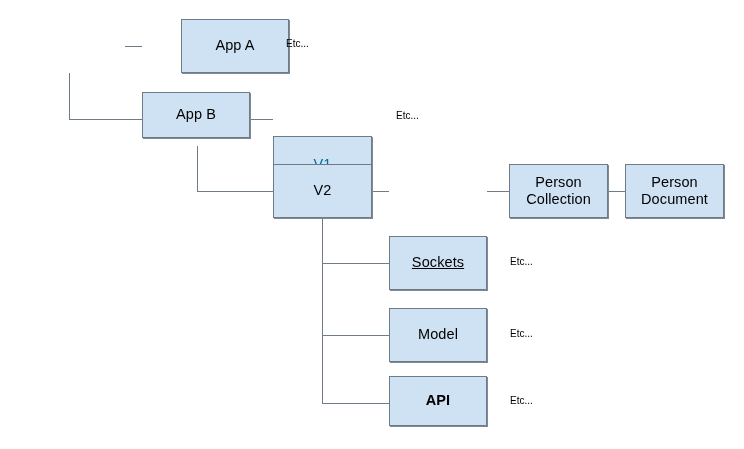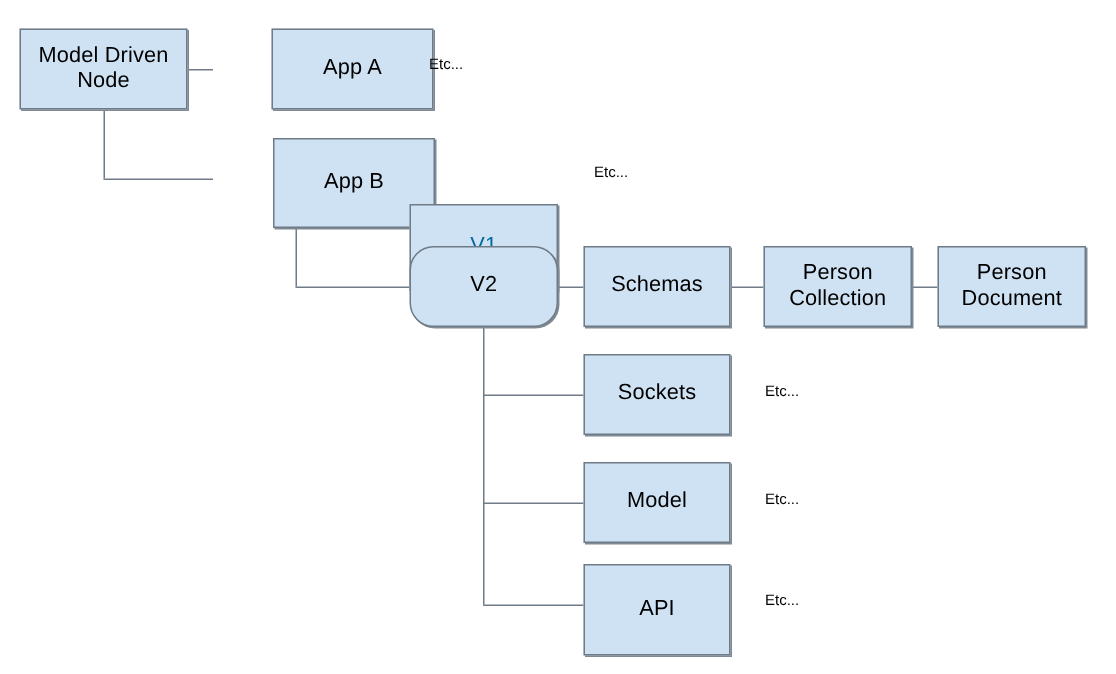--- a/index.html
+++ b/index.html
@@ -58,32 +58,29 @@
     <div class="conn conn-h" style="left: 250px; top: 119px; width: 23px; background: rgb(111, 123, 134);"></div>
     <div class="conn conn-v" style="left: 197px; top: 146px; height: 45px; background: rgb(111, 123, 134);"></div>
     <div class="conn conn-h" style="left: 197px; top: 191px; width: 76px; background: rgb(111, 123, 134);"></div>
     <div class="conn conn-h" style="left: 372px; top: 191px; width: 17px; background: rgb(111, 123, 134);"></div>
     <div class="conn conn-h" style="left: 487px; top: 191px; width: 22px; background: rgb(111, 123, 134);"></div>
     <div class="conn conn-h" style="left: 608px; top: 191px; width: 17px; background: rgb(111, 123, 134);"></div>
     <div class="conn conn-v" style="left: 322px; top: 218px; height: 185px; background: rgb(111, 123, 134);"></div>
     <div class="conn conn-h" style="left: 322px; top: 263px; width: 67px; background: rgb(111, 123, 134);"></div>
     <div class="conn conn-h" style="left: 322px; top: 335px; width: 67px; background: rgb(111, 123, 134);"></div>
     <div class="conn conn-h" style="left: 322px; top: 403px; width: 67px; background: rgb(111, 123, 134);"></div>
-    <div class="node-box" style="left: 13px; top: 19px; width: 112px; height: 54px; background: rgb(207, 226, 243); border-color: rgb(111, 123, 134); color: rgb(0, 0, 0);">Model Driven
-Node</div>
     <div class="node-box" style="left: 142px; top: 19px; width: 108px; height: 54px; background: rgb(207, 226, 243); border-color: rgb(111, 123, 134); color: rgb(0, 0, 0); margin-left: 39px;">App A</div>
-    <div class="node-box" style="left: 142px; top: 92px; width: 108px; height: 60px; background: rgb(207, 226, 243); border-color: rgb(111, 123, 134); color: rgb(0, 0, 0); margin-left: 40px;">App B</div>
+    <div class="node-box" style="left: 142px; top: 92px; width: 108px; height: 46px; background: rgb(207, 226, 243); border-color: rgb(111, 123, 134); color: rgb(0, 0, 0);">App B</div>
     <div class="node-box" style="left: 273px; top: 92px; width: 99px; height: 58px; background: rgb(207, 226, 243); border-color: rgb(111, 123, 134); color: #0369a1; margin-top: 44px;">V1</div>
-    <div class="node-box" style="left: 273px; top: 164px; width: 99px; height: 54px; background: rgb(207, 226, 243); border-color: rgb(111, 123, 134); color: rgb(0, 0, 0); border-radius: 16px;">V2</div>
-    <div class="node-box" style="left: 389px; top: 164px; width: 98px; height: 54px; background: rgb(207, 226, 243); border-color: rgb(111, 123, 134); color: rgb(0, 0, 0);">Schemas</div>
+    <div class="node-box" style="left: 273px; top: 164px; width: 99px; height: 54px; background: rgb(207, 226, 243); border-color: rgb(111, 123, 134); color: rgb(0, 0, 0);">V2</div>
     <div class="node-box" style="left: 509px; top: 164px; width: 99px; height: 54px; background: rgb(207, 226, 243); border-color: rgb(111, 123, 134); color: rgb(0, 0, 0);">Person
 Collection</div>
     <div class="node-box" style="left: 625px; top: 164px; width: 99px; height: 54px; background: rgb(207, 226, 243); border-color: rgb(111, 123, 134); color: rgb(0, 0, 0);">Person
 Document</div>
-    <div class="node-box" style="left: 389px; top: 236px; width: 98px; height: 54px; background: rgb(207, 226, 243); border-color: rgb(111, 123, 134); color: rgb(0, 0, 0);">Sockets</div>
+    <div class="node-box" style="left: 389px; top: 236px; width: 98px; height: 54px; background: rgb(207, 226, 243); border-color: rgb(111, 123, 134); color: rgb(0, 0, 0); text-decoration: underline;">Sockets</div>
     <div class="node-box" style="left: 389px; top: 308px; width: 98px; height: 54px; background: rgb(207, 226, 243); border-color: rgb(111, 123, 134); color: rgb(0, 0, 0);">Model</div>
-    <div class="node-box" style="left: 389px; top: 376px; width: 98px; height: 61px; background: rgb(207, 226, 243); border-color: rgb(111, 123, 134); color: rgb(0, 0, 0);">API</div>
+    <div class="node-box" style="left: 389px; top: 376px; width: 98px; height: 50px; background: rgb(207, 226, 243); border-color: rgb(111, 123, 134); color: rgb(0, 0, 0); font-weight: bold;">API</div>
     <div class="etc-label" style="left: 286px; top: 38px; color: rgb(0, 0, 0);">Etc...</div>
     <div class="etc-label" style="left: 396px; top: 110px; color: rgb(0, 0, 0);">Etc...</div>
     <div class="etc-label" style="left: 510px; top: 256px; color: rgb(0, 0, 0);">Etc...</div>
     <div class="etc-label" style="left: 510px; top: 328px; color: rgb(0, 0, 0);">Etc...</div>
     <div class="etc-label" style="left: 510px; top: 395px; color: rgb(0, 0, 0);">Etc...</div>
   </div>
 
 </body></html>

